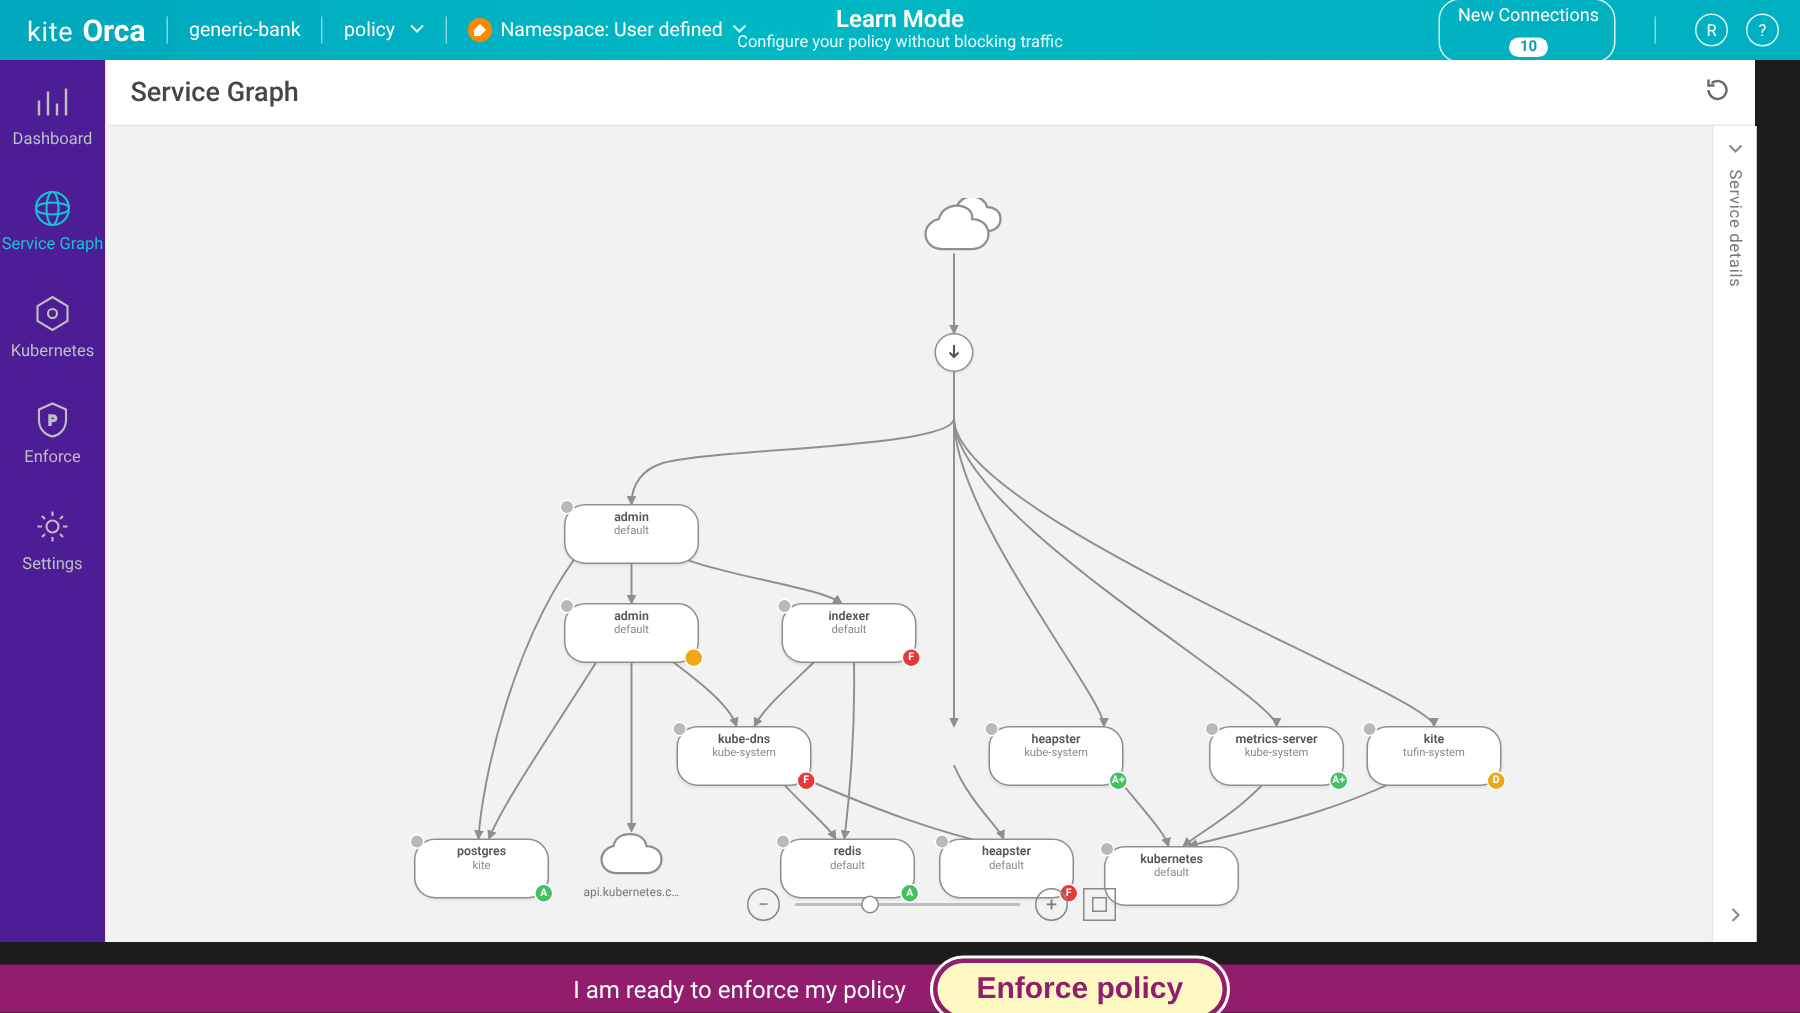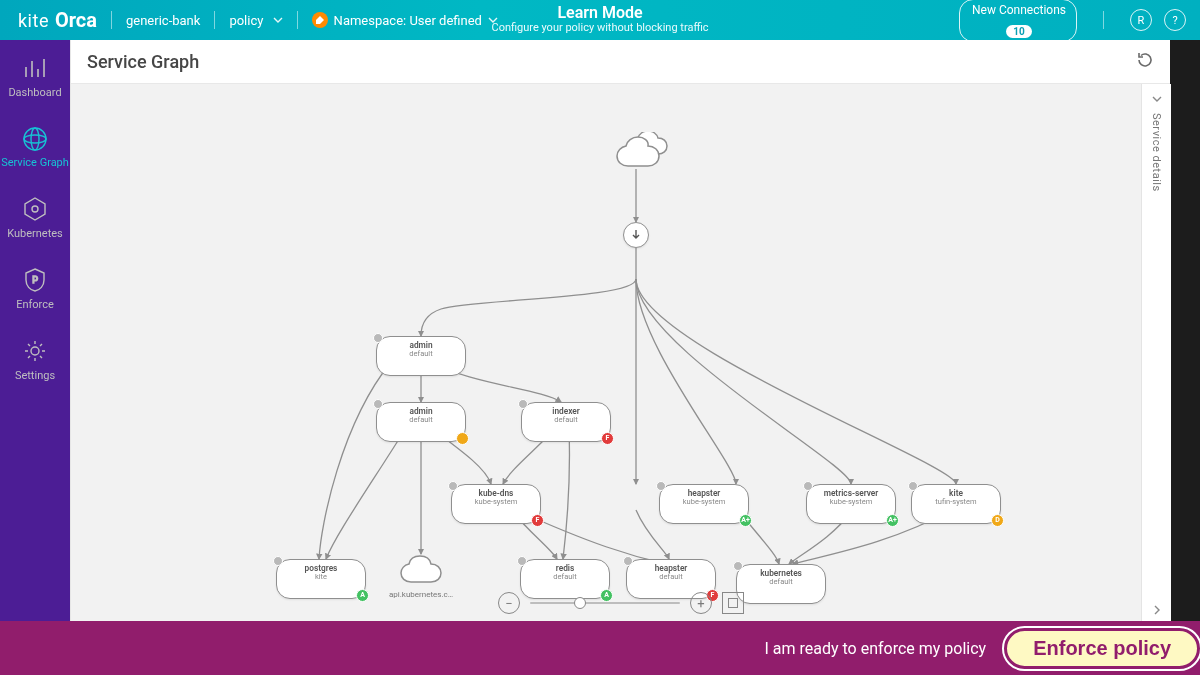--- a/index.html
+++ b/index.html
@@ -110,22 +110,22 @@
     display:flex; align-items:center; gap:10px; color:#7a7a7a;
   }
   .zoom .rbtn{ width:22px;height:22px;border:1.4px solid #888;border-radius:50%;display:flex;align-items:center;justify-content:center;font-size:13px;cursor:pointer;}
   .zoom .track{ width:150px;height:2px;background:#bdbdbd;position:relative;border-radius:2px;}
   .zoom .thumb{ position:absolute; left:44px; top:-5px; width:12px;height:12px;border-radius:50%;background:#fff;border:1.4px solid #888;}
   .zoom .fit{ width:22px;height:22px;border:1.4px solid #888;display:flex;align-items:center;justify-content:center;cursor:pointer;}
   .zoom .fit .inner{width:10px;height:10px;border:1.4px solid #888;}
 
   
   .bottombar{
-    position:absolute; left:0; width:1200px; height:54px; bottom:0;
-    background:#911d6c; color:#fff; display:flex; align-items:center; justify-content:flex-end; gap:18px;
+    position:absolute; left:0; width:1200px; height:32px; bottom:0;
+    background:#911d6c; color:#fff; display:flex; align-items:center; justify-content:center; gap:18px;
     font-size:16px;
   }
   .enforce-btn{
     background:#fef9c3; color:#911d6c; font-weight:600; font-size:20px;
     border:3px solid #911d6c; outline:2px solid #fff; border-radius:22px; padding:6px 26px; cursor:pointer;
   }
 
   .clk{cursor:pointer;}
 </style>
 </head>

